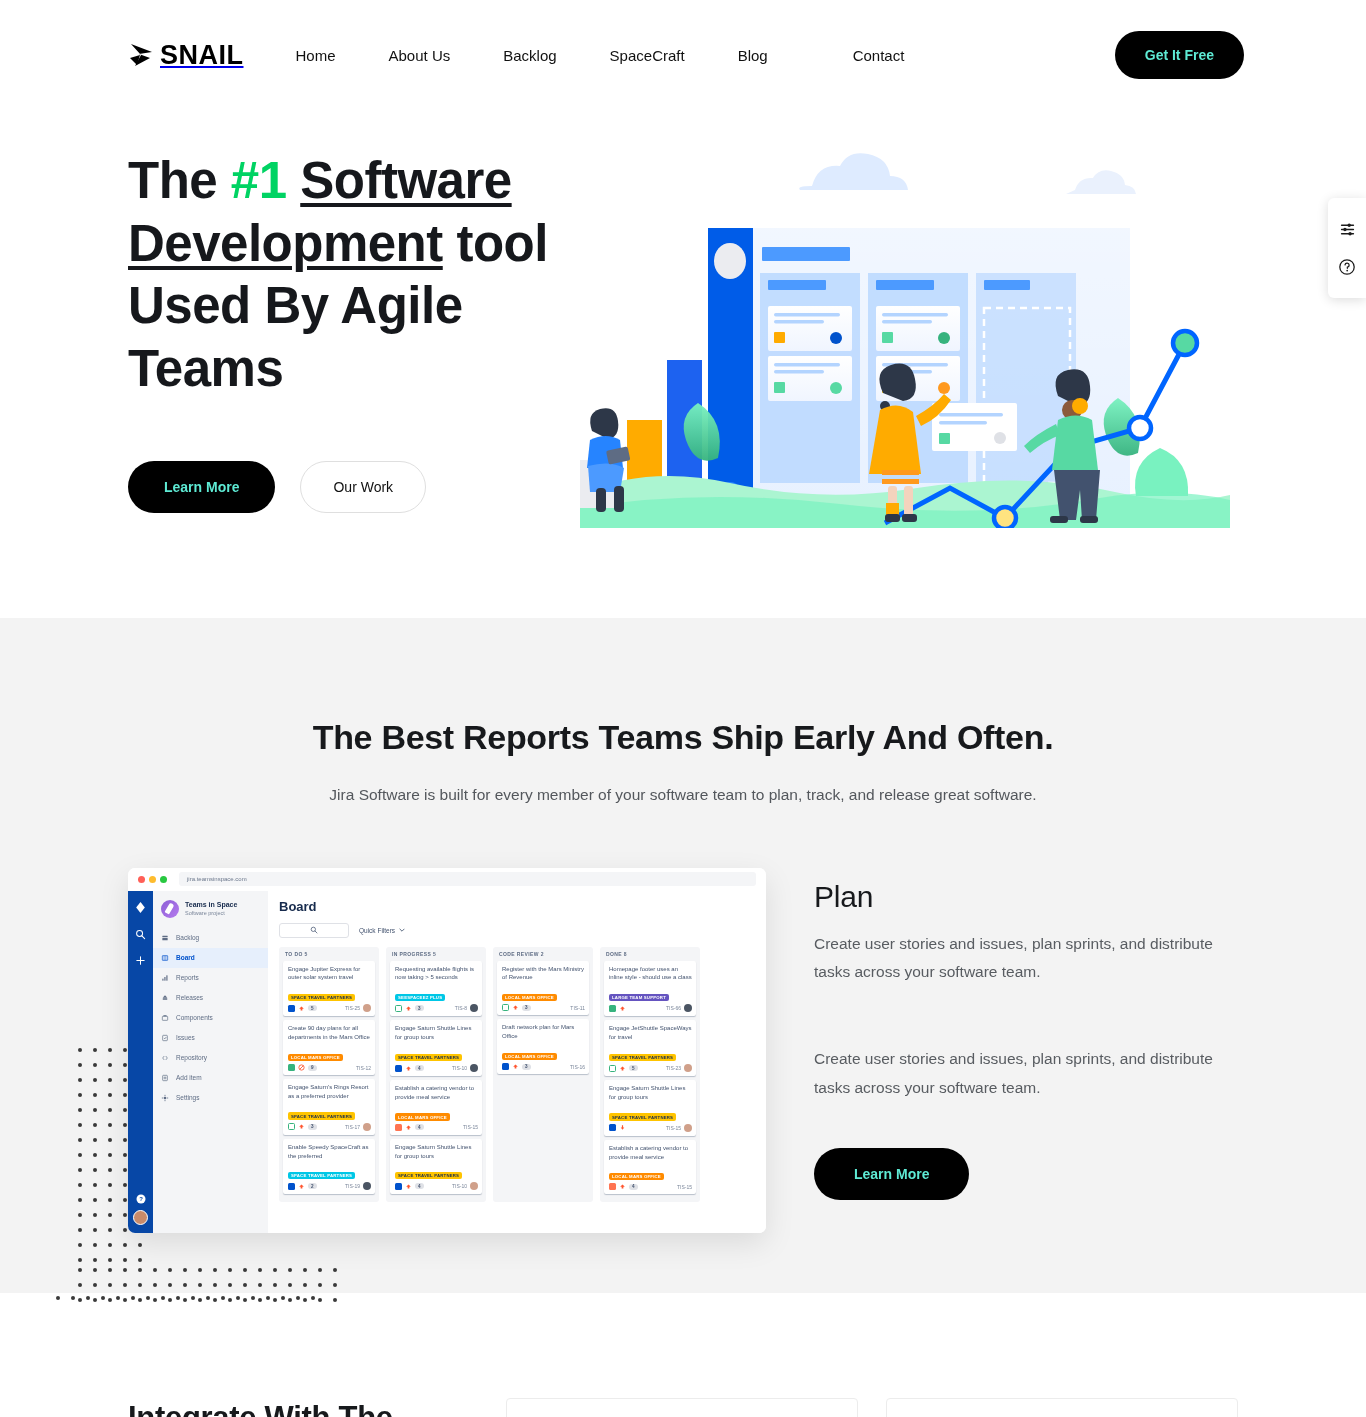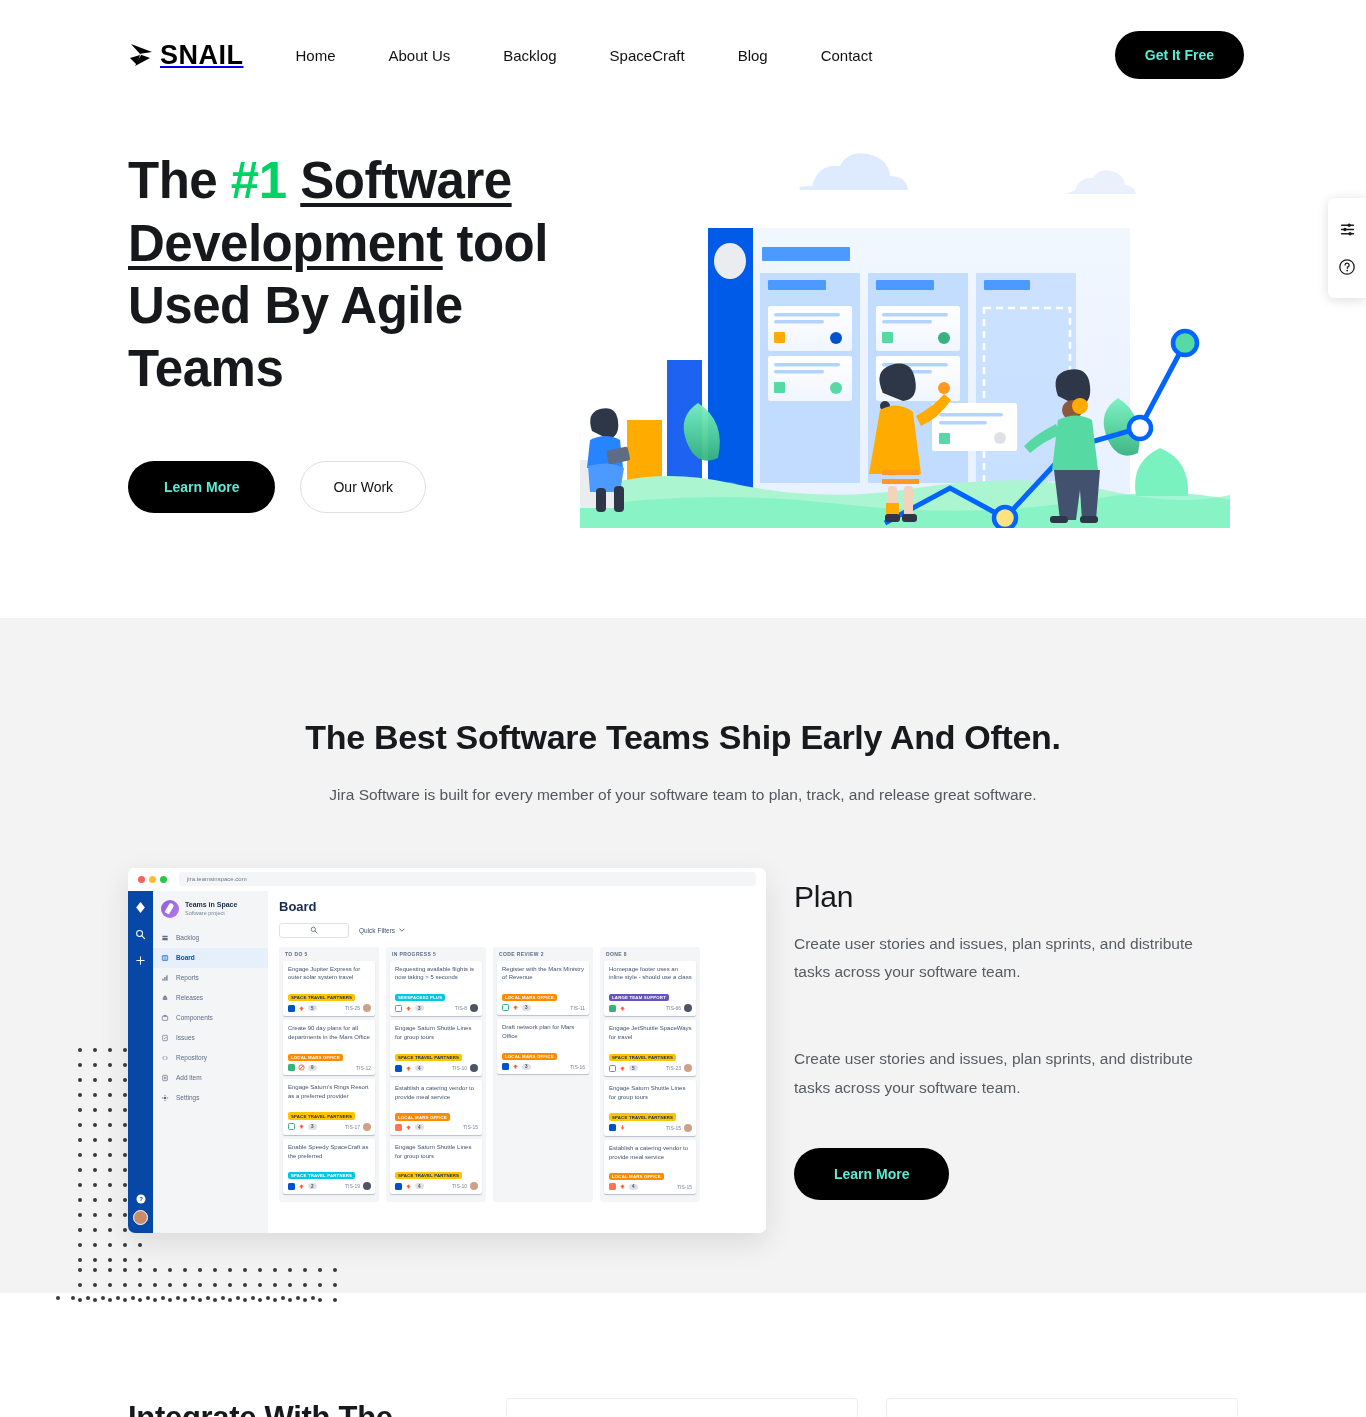--- a/index.html
+++ b/index.html
@@ -23,21 +23,21 @@
   .logo-mark { width:30px; height:34px; display:block; }
   .logo-text {
     font-size:27px; font-weight:700; letter-spacing:0.5px;
     color:#000; font-family:"Liberation Sans", sans-serif;
   }
   .nav { display:flex; align-items:center; margin-left:52px; gap:0; }
   .nav a {
     font-size:15px; color:#111; text-decoration:none;
     padding:0 0; margin-right:53px; white-space:nowrap;
   }
-  .nav a:last-child { margin-right:0; }
+  .nav a:last-child { margin-right:0;margin-left:32px; }
   .header-spacer { flex:1; }
   .btn {
     display:inline-flex; align-items:center; justify-content:center;
     border-radius:999px; font-weight:700; cursor:pointer;
     text-decoration:none; white-space:nowrap;
   }
   .btn-dark { background:#000; color:#5eead4; }
   .btn-getfree { height:48px; padding:0 30px; font-size:14px; }
 
   
@@ -75,21 +75,21 @@
   
   .section-gray { background:#f3f3f3; padding:100px 0 0 0; }
   .sec-head { text-align:center; }
   .sec-title {
     font-size:34px; font-weight:700; letter-spacing:-0.3px; color:#17191c;
   }
   .sec-sub {
     margin-top:26px; font-size:15.5px; color:#53575c; line-height:1.6;
   }
   .feature-row {
-    display:flex; align-items:flex-start; gap:28px;
+    display:flex; align-items:flex-start; gap:48px;
     padding:60px 128px 0 128px; position:relative;
   }
   .mock-wrap { position:relative; width:638px; flex:none; }
 
   
   .dots { position:absolute; z-index:1; }
   .dot { position:absolute; width:4px; height:4px; border-radius:50%; background:#3a3a3a; }
 
   
   .mock {
@@ -365,21 +365,21 @@
       <svg width="18" height="18" viewBox="0 0 20 20" aria-hidden="true">
         <circle cx="10" cy="10" r="8" fill="none" stroke="#1b1b1b" stroke-width="1.4"></circle>
         <path d="M7.8 7.6 a2.3 2.3 0 1 1 2.6 2.6 v1.3" fill="none" stroke="#1b1b1b" stroke-width="1.4" stroke-linecap="round"></path>
         <circle cx="10.2" cy="14" r="0.95" fill="#1b1b1b"></circle>
       </svg>
     </div>
   </div>
 
   <section class="section-gray">
     <div class="sec-head">
-      <h2 class="sec-title">The Best Software Teams Ship Early And Often.</h2>
+      <h2 class="sec-title">The Best Reports Teams Ship Early And Often.</h2>
       <p class="sec-sub">Jira Software is built for every member of your software team to plan, track, and release great software.</p>
     </div>
 
     <div class="feature-row">
       <div class="mock-wrap">
         <div class="dots" id="dots-left">
             <span class="dot" style="left: -50px; top: 180px;"></span>
             <span class="dot" style="left: -35px; top: 180px;"></span>
             <span class="dot" style="left: -20px; top: 180px;"></span>
             <span class="dot" style="left: -5px; top: 180px;"></span>

